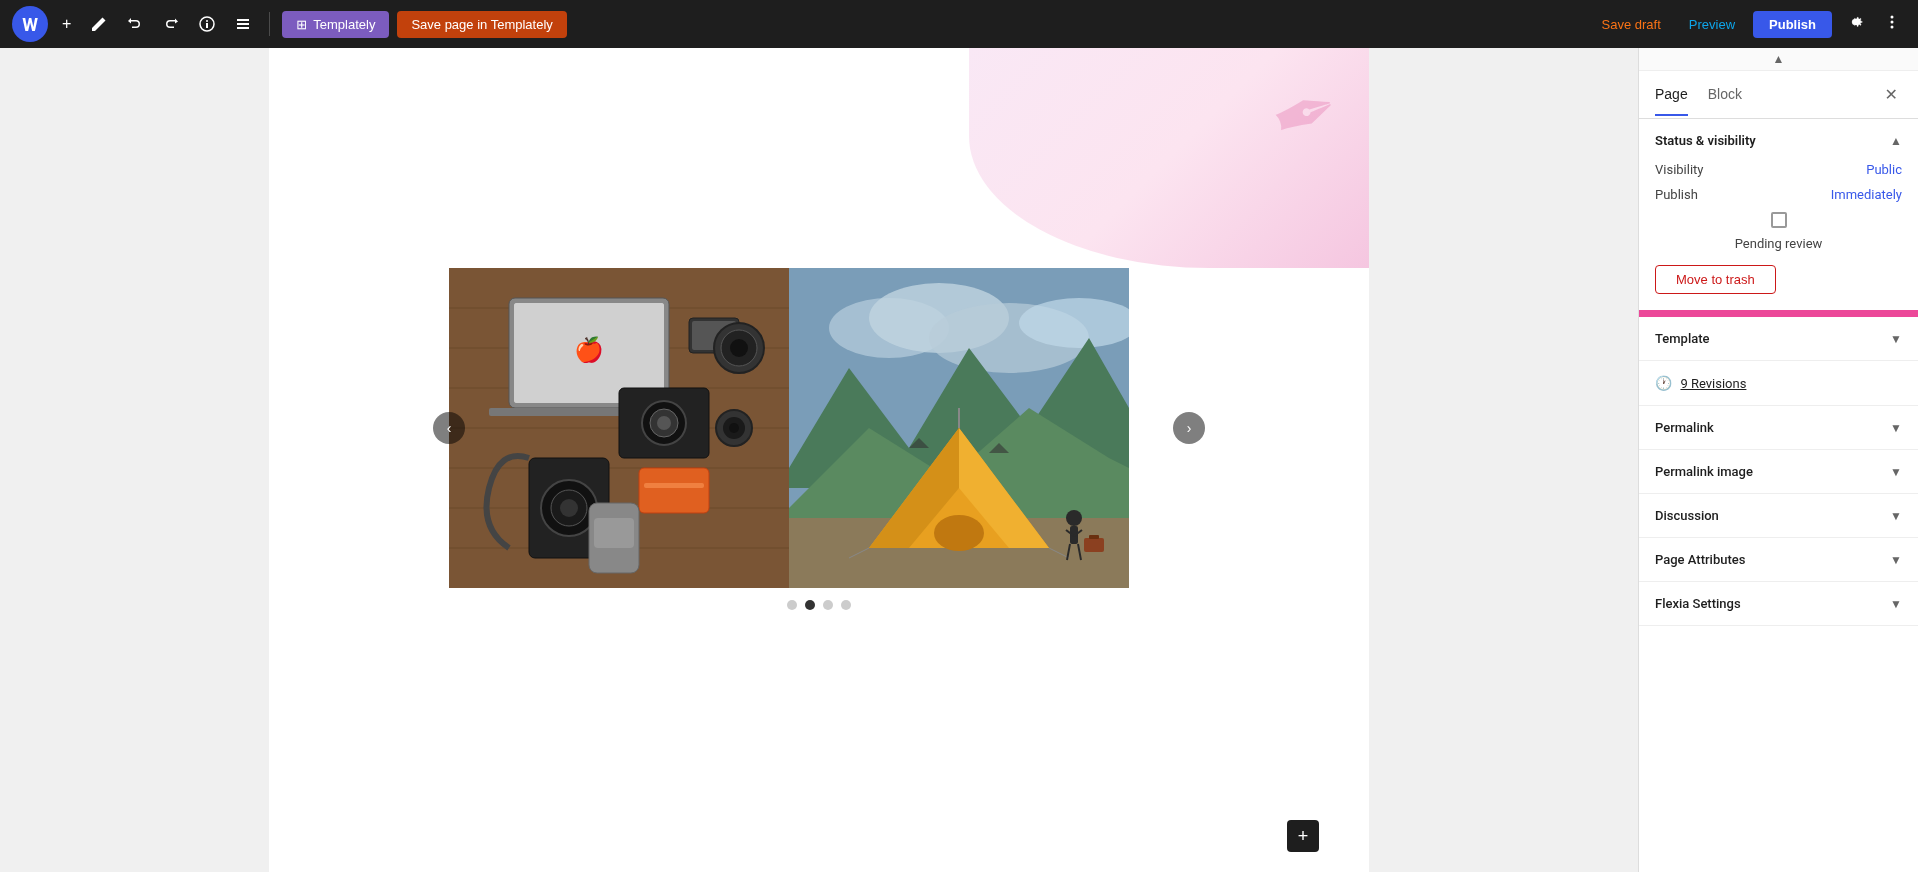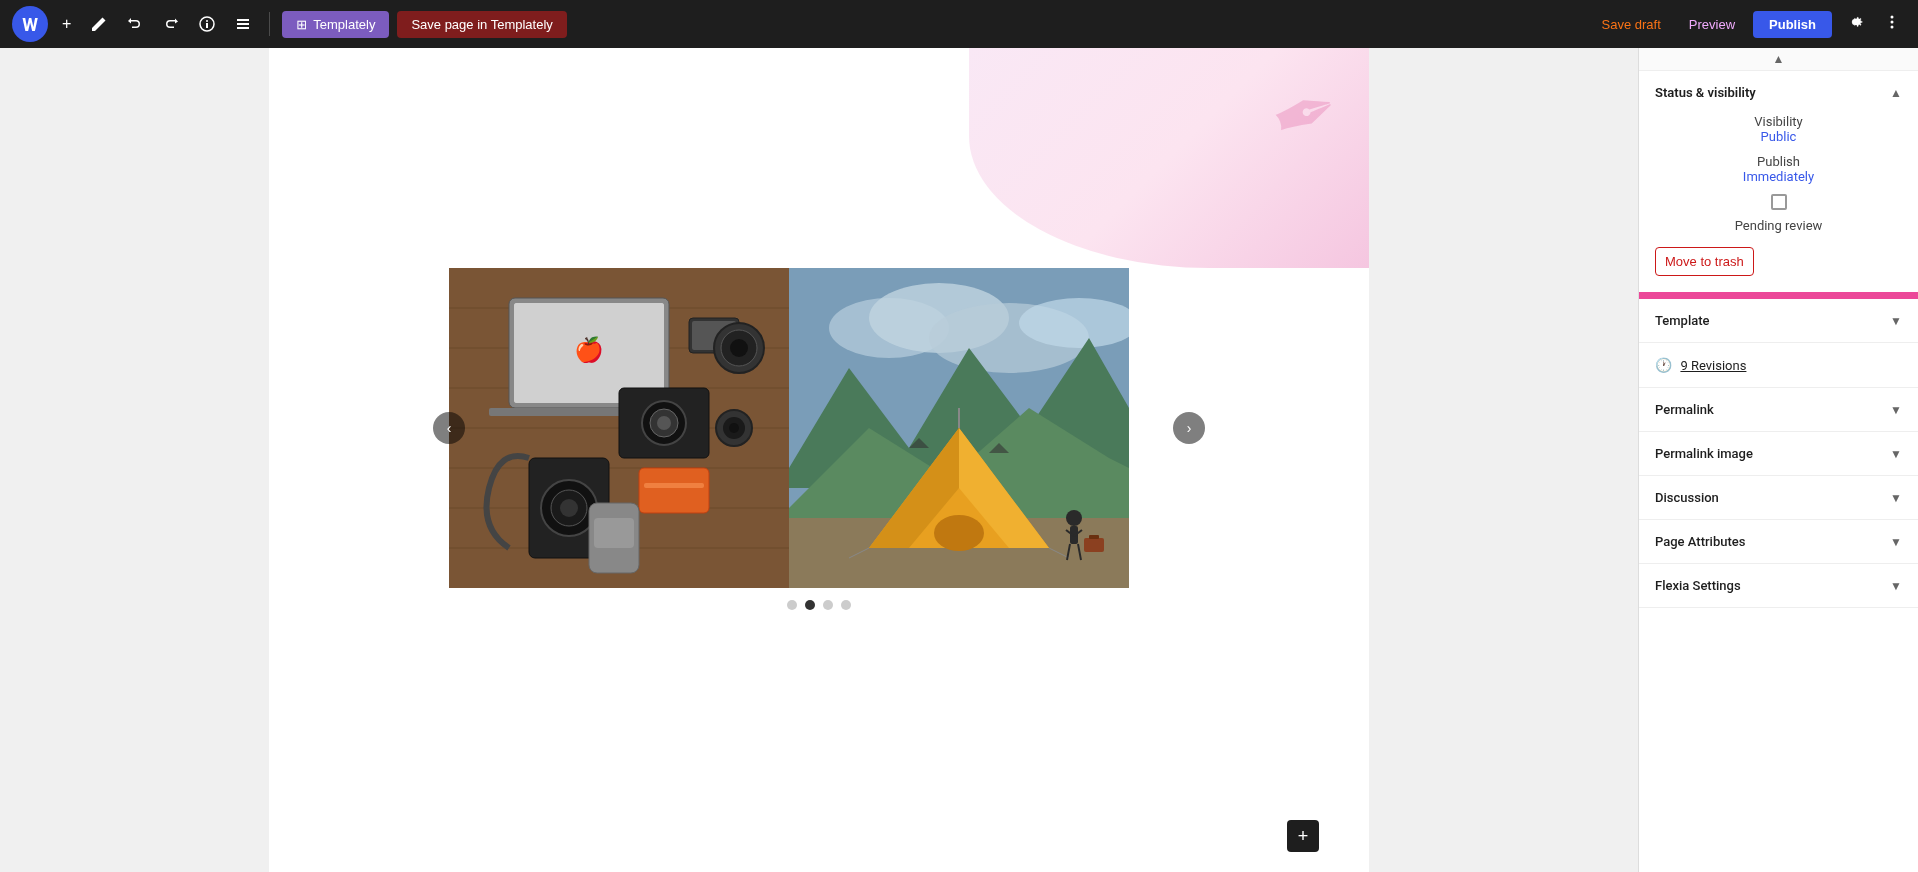--- a/index.html
+++ b/index.html
@@ -39,39 +39,39 @@
       background: #7c5cbf;
       color: #fff;
       border: none;
       border-radius: 4px;
       padding: 6px 14px;
       cursor: pointer;
       font-size: 13px;
       display: flex; align-items: center; gap: 6px;
     }
     .btn-save-templately {
-      background: #7f1d1d;
+      background: #c2410c;
       color: #fff;
       border: none;
       border-radius: 4px;
       padding: 6px 14px;
       cursor: pointer;
       font-size: 13px;
     }
     .btn-save-draft {
       background: none;
       color: #f97316;
       border: none;
       cursor: pointer;
       font-size: 13px;
       padding: 6px 10px;
     }
     .btn-preview {
       background: none;
-      color: #f0abfc;
+      color: #0ea5e9;
       border: none;
       cursor: pointer;
       font-size: 13px;
       padding: 6px 10px;
     }
     .btn-publish {
       background: #3858e9;
       color: #fff;
       border: none;
       border-radius: 4px;
@@ -302,21 +302,20 @@
     }
 
     .sidebar-section-content {
       padding: 0 16px 16px;
     }
     .sidebar-field-row {
       display: flex;
       justify-content: space-between;
       align-items: center;
       margin-bottom: 10px;
-      flex-direction: column;
     }
     .sidebar-field-label {
       font-size: 13px;
       color: #444;
     }
     .sidebar-field-value {
       font-size: 13px;
       color: #3858e9;
       cursor: pointer;
       text-decoration: none;
@@ -356,21 +355,21 @@
       font-size: 13px;
       cursor: pointer;
       background: #fff;
     }
 
     .move-to-trash-btn {
       background: none;
       border: 1px solid #cc1818;
       color: #cc1818;
       border-radius: 4px;
-      padding: 6px 9px;
+      padding: 6px 20px;
       cursor: pointer;
       font-size: 13px;
     }
 
     
     .collapsible-section {
       border-bottom: 1px solid #eee;
     }
     .collapsible-header {
       display: flex;
@@ -604,20 +603,27 @@
       </button>
     </div>
   </div>
 
   <div class="sidebar">
 
     <div class="sidebar-scroll-up">
       <span>▲</span>
     </div>
 
+    <div class="sidebar-header">
+      <button class="sidebar-tab active">Page</button>
+      <button class="sidebar-tab">Block</button>
+      <button class="sidebar-close-btn">
+        <span>✕</span>
+      </button>
+    </div>
 
     <div class="sidebar-section">
       <div class="sidebar-section-header">
         <span class="sidebar-section-title">Status &amp; visibility</span>
         <span class="sidebar-section-toggle">▲</span>
       </div>
       <div class="sidebar-section-content">
         
         <div class="sidebar-field-row">
           <span class="sidebar-field-label">Visibility</span>

